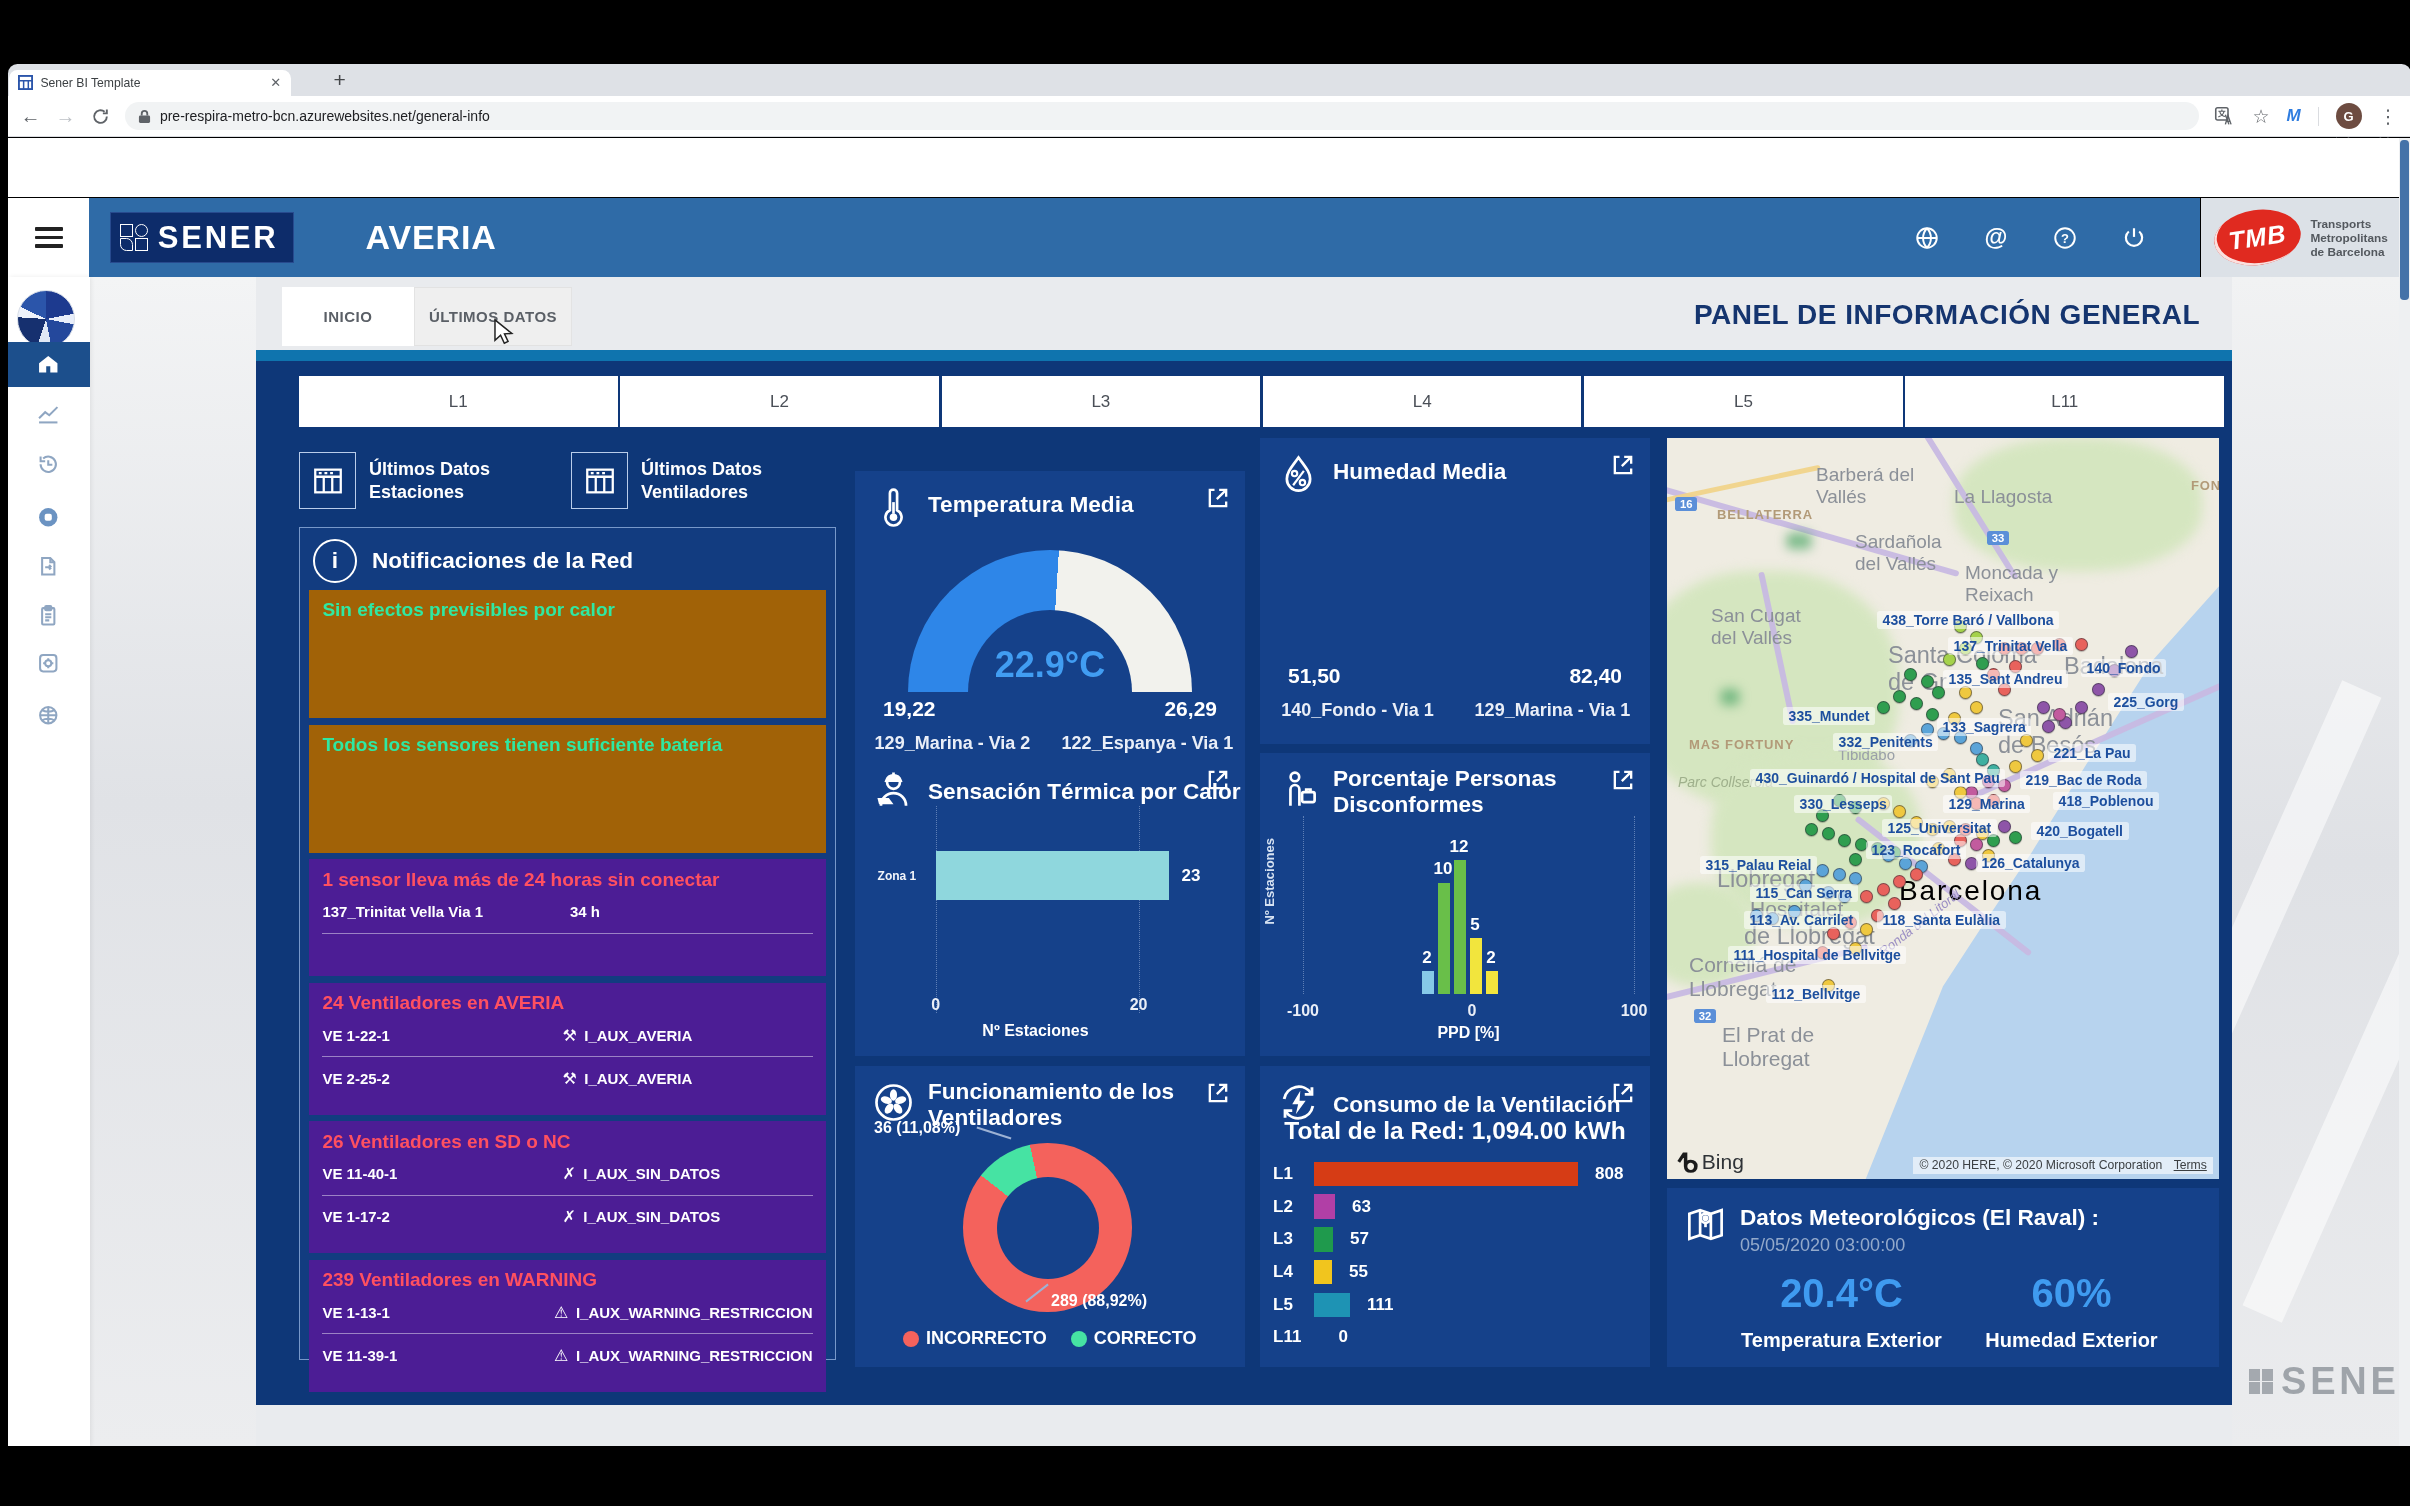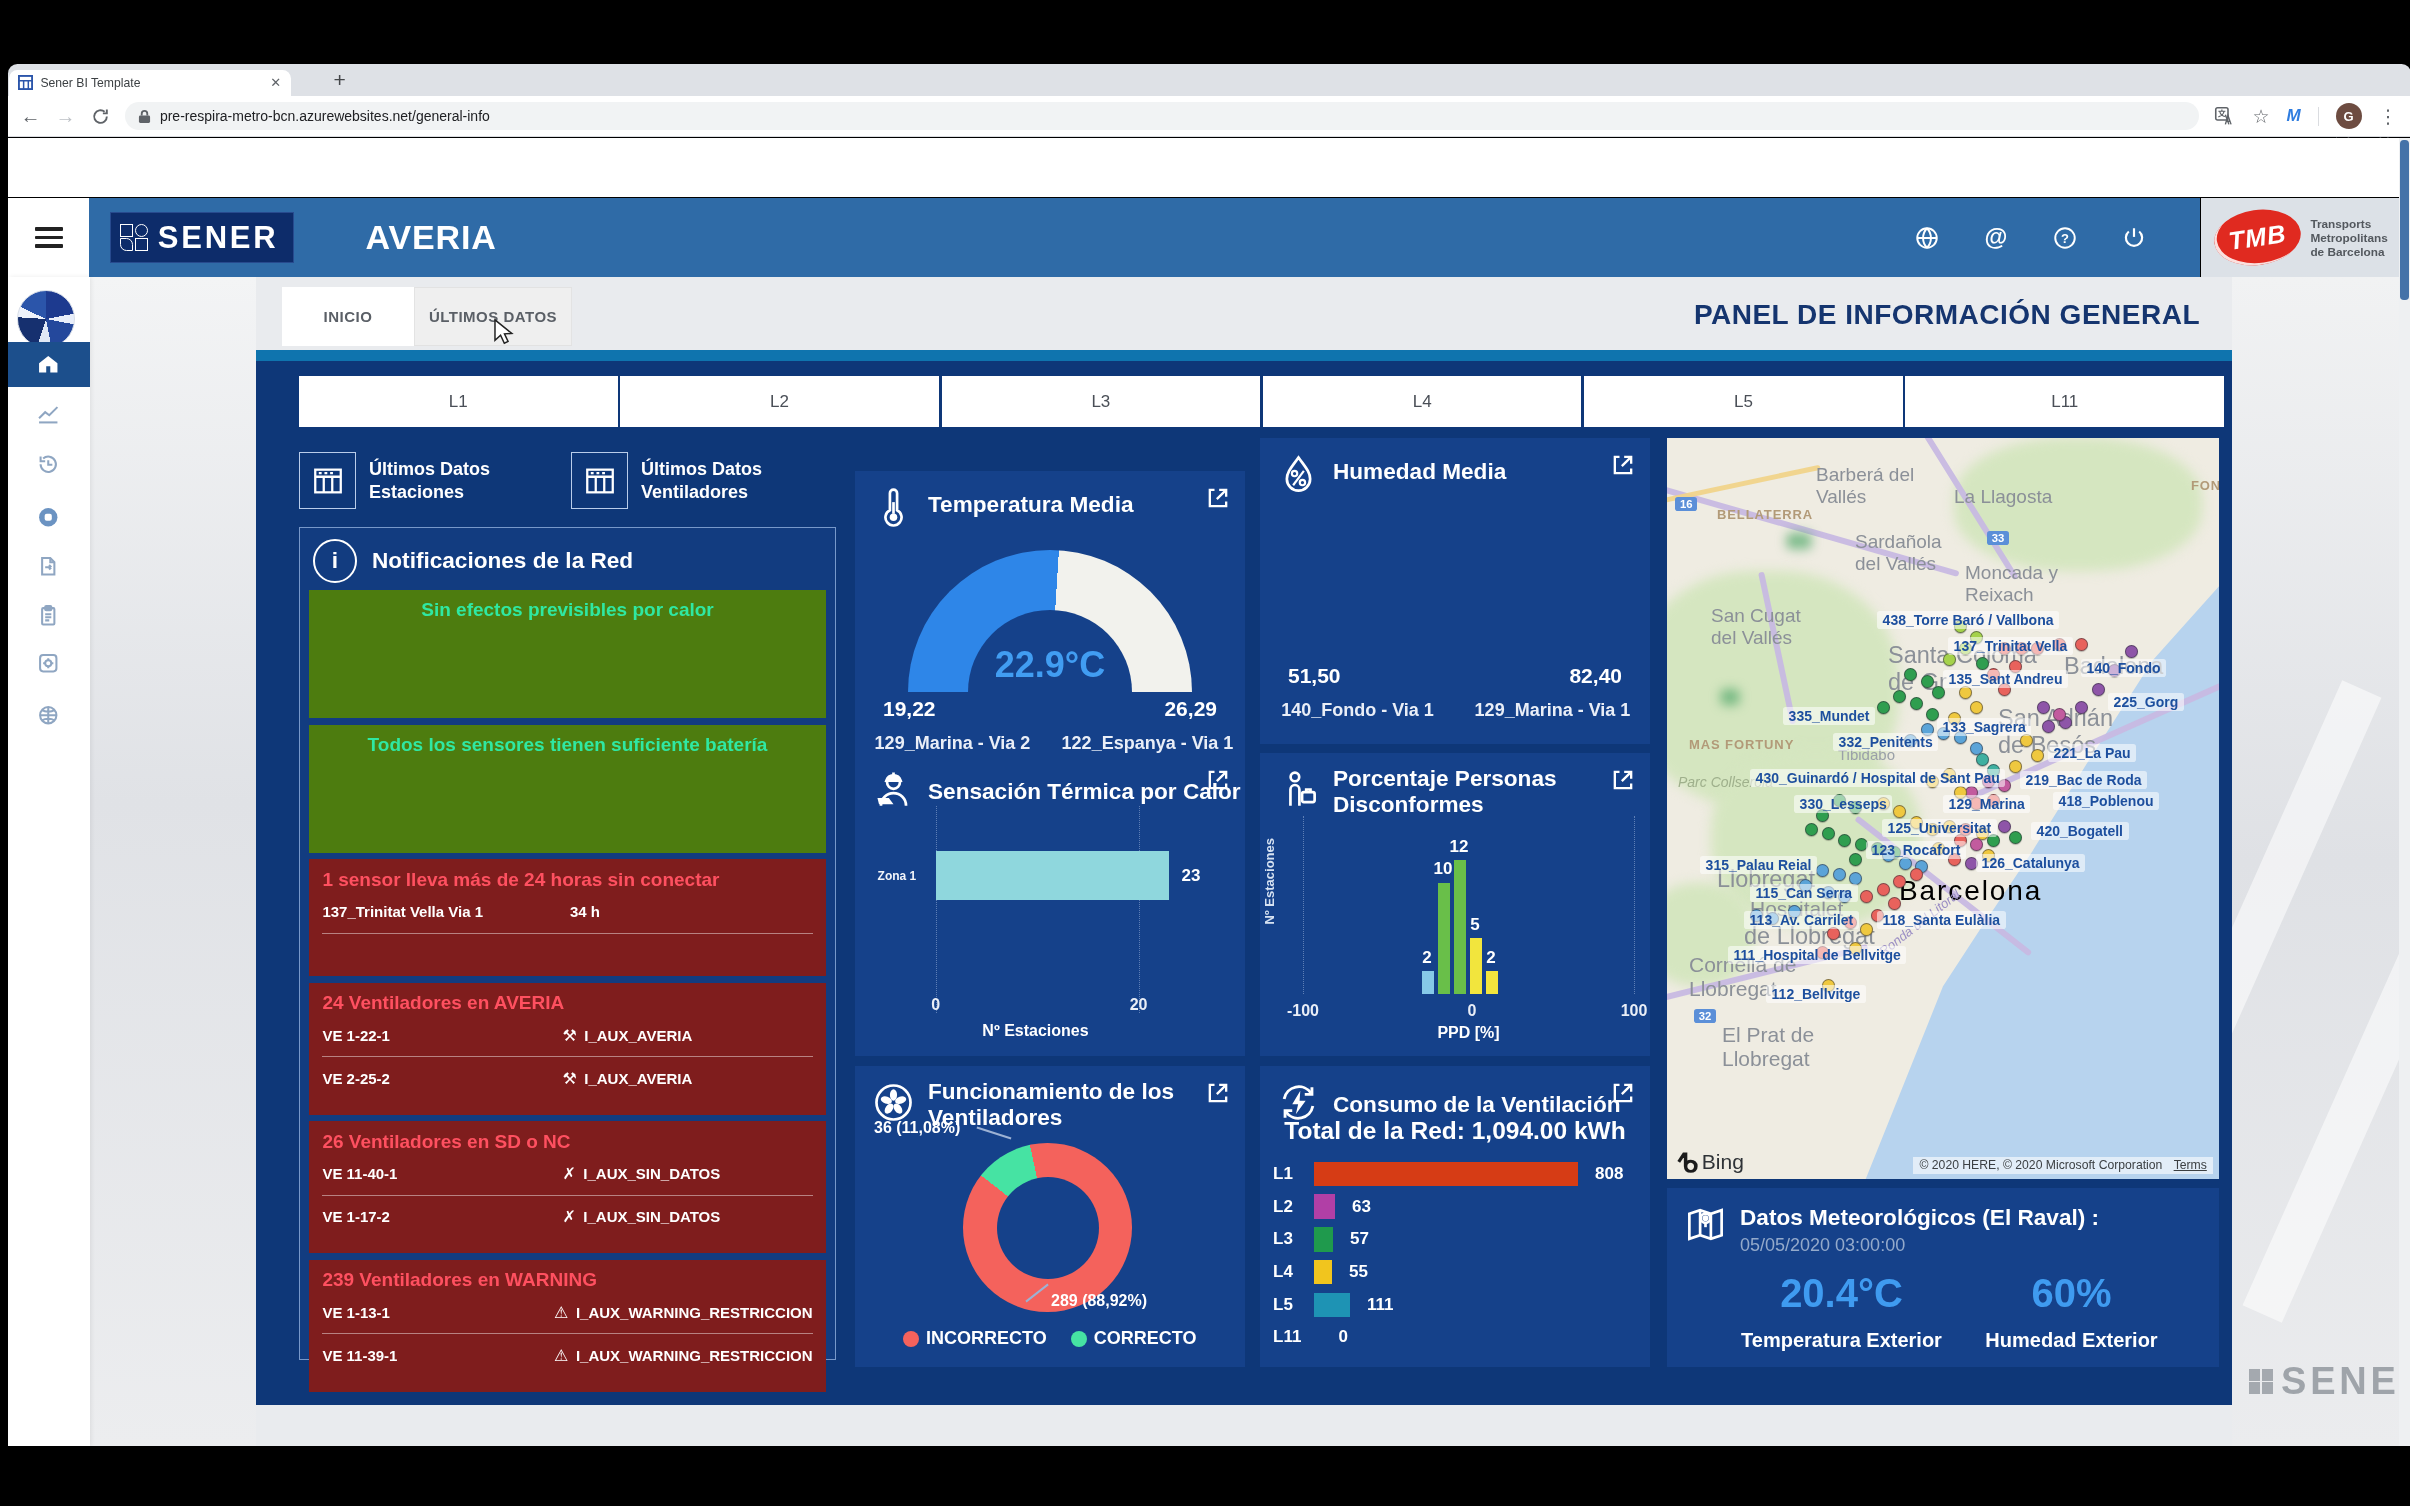--- a/index.html
+++ b/index.html
@@ -110,22 +110,22 @@
   
   .qbtn{position:absolute;top:438px;height:85px;display:flex;align-items:center;gap:13px;}
   .qicon{width:55px;height:55px;border:1.9px solid #b9cdea;display:flex;align-items:center;justify-content:center;}
   .qtext{font-size:18px;font-weight:bold;color:#fff;line-height:22.6px;}
   .notifpanel{left:299px;top:527px;width:537px;height:833px;border:1.9px solid rgba(145,175,220,.8);background:#123c80;box-sizing:border-box;}
   .notifhead{position:absolute;left:13px;top:11.3px;display:flex;align-items:center;gap:15px;}
   .infoc{width:40px;height:40px;border:2.8px solid #fff;border-radius:50%;color:#fff;font-size:22.6px;font-weight:bold;display:flex;align-items:center;justify-content:center;}
   .notiftitle{font-size:22.6px;font-weight:bold;color:#fff;}
   .notiflist{position:absolute;left:9.4px;right:9.4px;top:62px;display:flex;flex-direction:column;gap:6.6px;}
   .notif-item{position:relative;box-sizing:border-box;padding:9.4px 13px 0 13px;}
-  .notif-item.ok{background:#4d7c0f;height:128px;text-align:center;}
-  .notif-item.alert{background:#7f1d1d;}
+  .notif-item.ok{background:#a16207;height:128px;}
+  .notif-item.alert{background:#4c1d95;}
   .nt-ok{font-size:19px;font-weight:bold;color:#2fe8a2;}
   .nt-alert{font-size:19px;font-weight:bold;color:#ff5060;}
   .notif-row{display:flex;align-items:center;height:42px;border-bottom:0.9px solid rgba(255,255,255,.45);}
   .notif-row.nob{border-bottom:none;}
   .nr-name{width:240px;font-size:15px;font-weight:bold;color:#fff;}
   .nr-ic{font-size:16px;color:#fff;margin-right:7.5px;}
   .nr-val{font-size:15px;font-weight:bold;color:#fff;}
   
   .meteo-title{position:absolute;left:73px;top:17px;font-size:22.6px;font-weight:bold;color:#fff;}
   .meteo-time{position:absolute;left:73px;top:47px;font-size:18px;color:#94aacb;}

